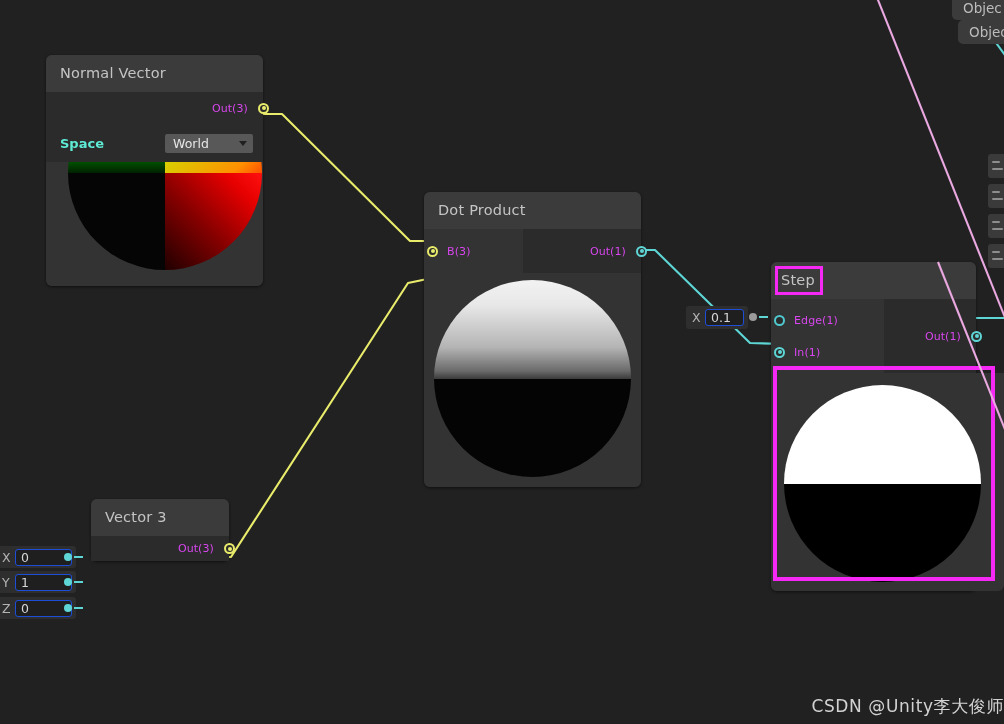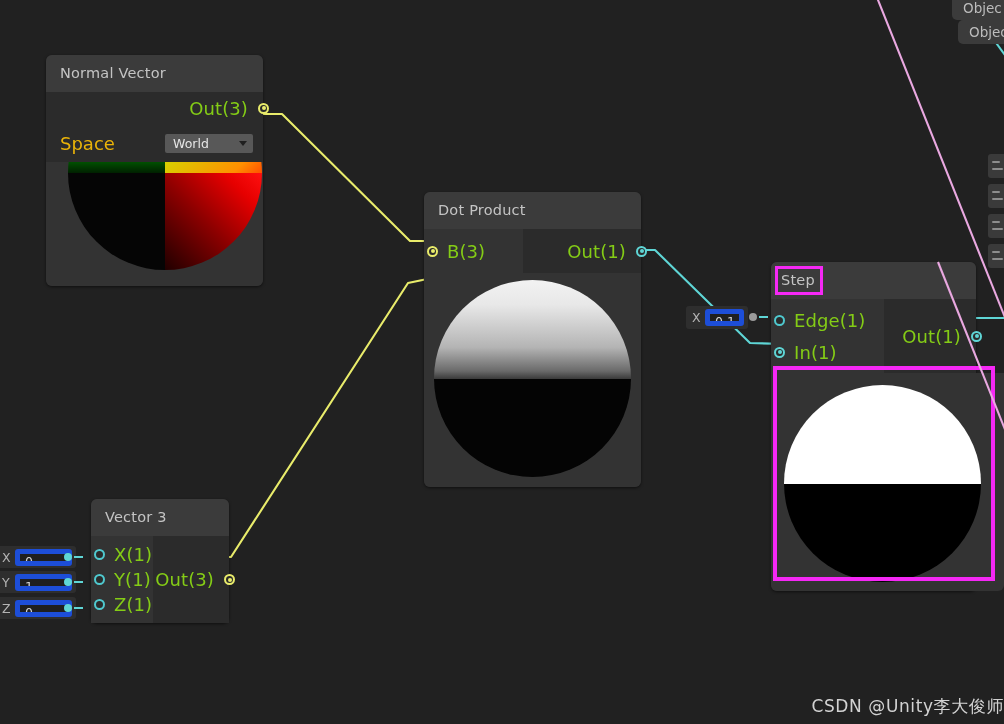--- a/index.html
+++ b/index.html
@@ -60,22 +60,22 @@
   }
   .node-body { position: relative; }
 
   .port-row {
     position: relative;
     height: 32px;
     display: flex;
     align-items: center;
   }
   .port-label {
-    font-size: 18px;
-    color: #84cc16;
+    font-size: 11px;
+    color: #d946ef;
     letter-spacing: .1px;
   }
 
   
   .dot {
     width: 11px; height: 11px;
     border-radius: 50%;
     box-sizing: border-box;
     position: relative;
     flex: none;
@@ -149,21 +149,21 @@
   #nv-out-row .dot { margin-right: -6px; }
 
   .prop-row {
     height: 38px;
     display: flex;
     align-items: center;
     padding: 0 10px 0 14px;
     background: #2b2b2b;
     justify-content: space-between;
   }
-  .prop-label { font-size: 18px; color: #eab308; }
+  .prop-label { font-size: 13px; color: #5eead4; font-weight: bold; }
   .dropdown {
     width: 88px; height: 19px;
     background: #585858;
     border-radius: 2px;
     display: flex;
     align-items: center;
     justify-content: space-between;
     padding: 0 6px 0 8px;
     font-size: 12.5px;
     color: #e6e6e6;
@@ -276,21 +276,21 @@
     z-index: 20;
   }
   .float-widget .fw-label {
     font-size: 12.5px;
     color: #b4b4b4;
     width: 13px;
     flex: none;
   }
   .float-widget .fw-field {
     background: #1f1f1f;
-    border: 5px solid #1d4ed8;
+    border: 1px solid #1d4ed8;
     border-radius: 3px;
     height: 17px;
     line-height: 15px;
     font-size: 12.5px;
     color: #d6d6d6;
     padding: 0 5px;
     box-sizing: border-box;
     flex: 1;
     overflow: hidden;
     white-space: nowrap;
@@ -461,34 +461,20 @@
         </div>
       </div>
       <div class="preview-highlight" style="left:2px; top:67px; width:222px; height:215px;"></div>
     </div>
   </div>
 
   <div class="node" id="node-vector3">
     <div class="node-title">Vector 3</div>
     <div class="node-body">
       <div class="v3-io">
-        <div class="v3-inputs">
-          <div class="port-row">
-            <span class="dot f1 hollow"></span>
-            <span class="port-label">X(1)</span>
-          </div>
-          <div class="port-row">
-            <span class="dot f1 hollow"></span>
-            <span class="port-label">Y(1)</span>
-          </div>
-          <div class="port-row">
-            <span class="dot f1 hollow"></span>
-            <span class="port-label">Z(1)</span>
-          </div>
-        </div>
         <div class="v3-outputs">
           <span class="port-label">Out(3)</span>
           <span class="dot vec"></span>
         </div>
       </div>
     </div>
   </div>
 
   <div class="float-widget" style="left:-4px; top:546px; width:80px;">
     <span class="fw-label">X</span>

